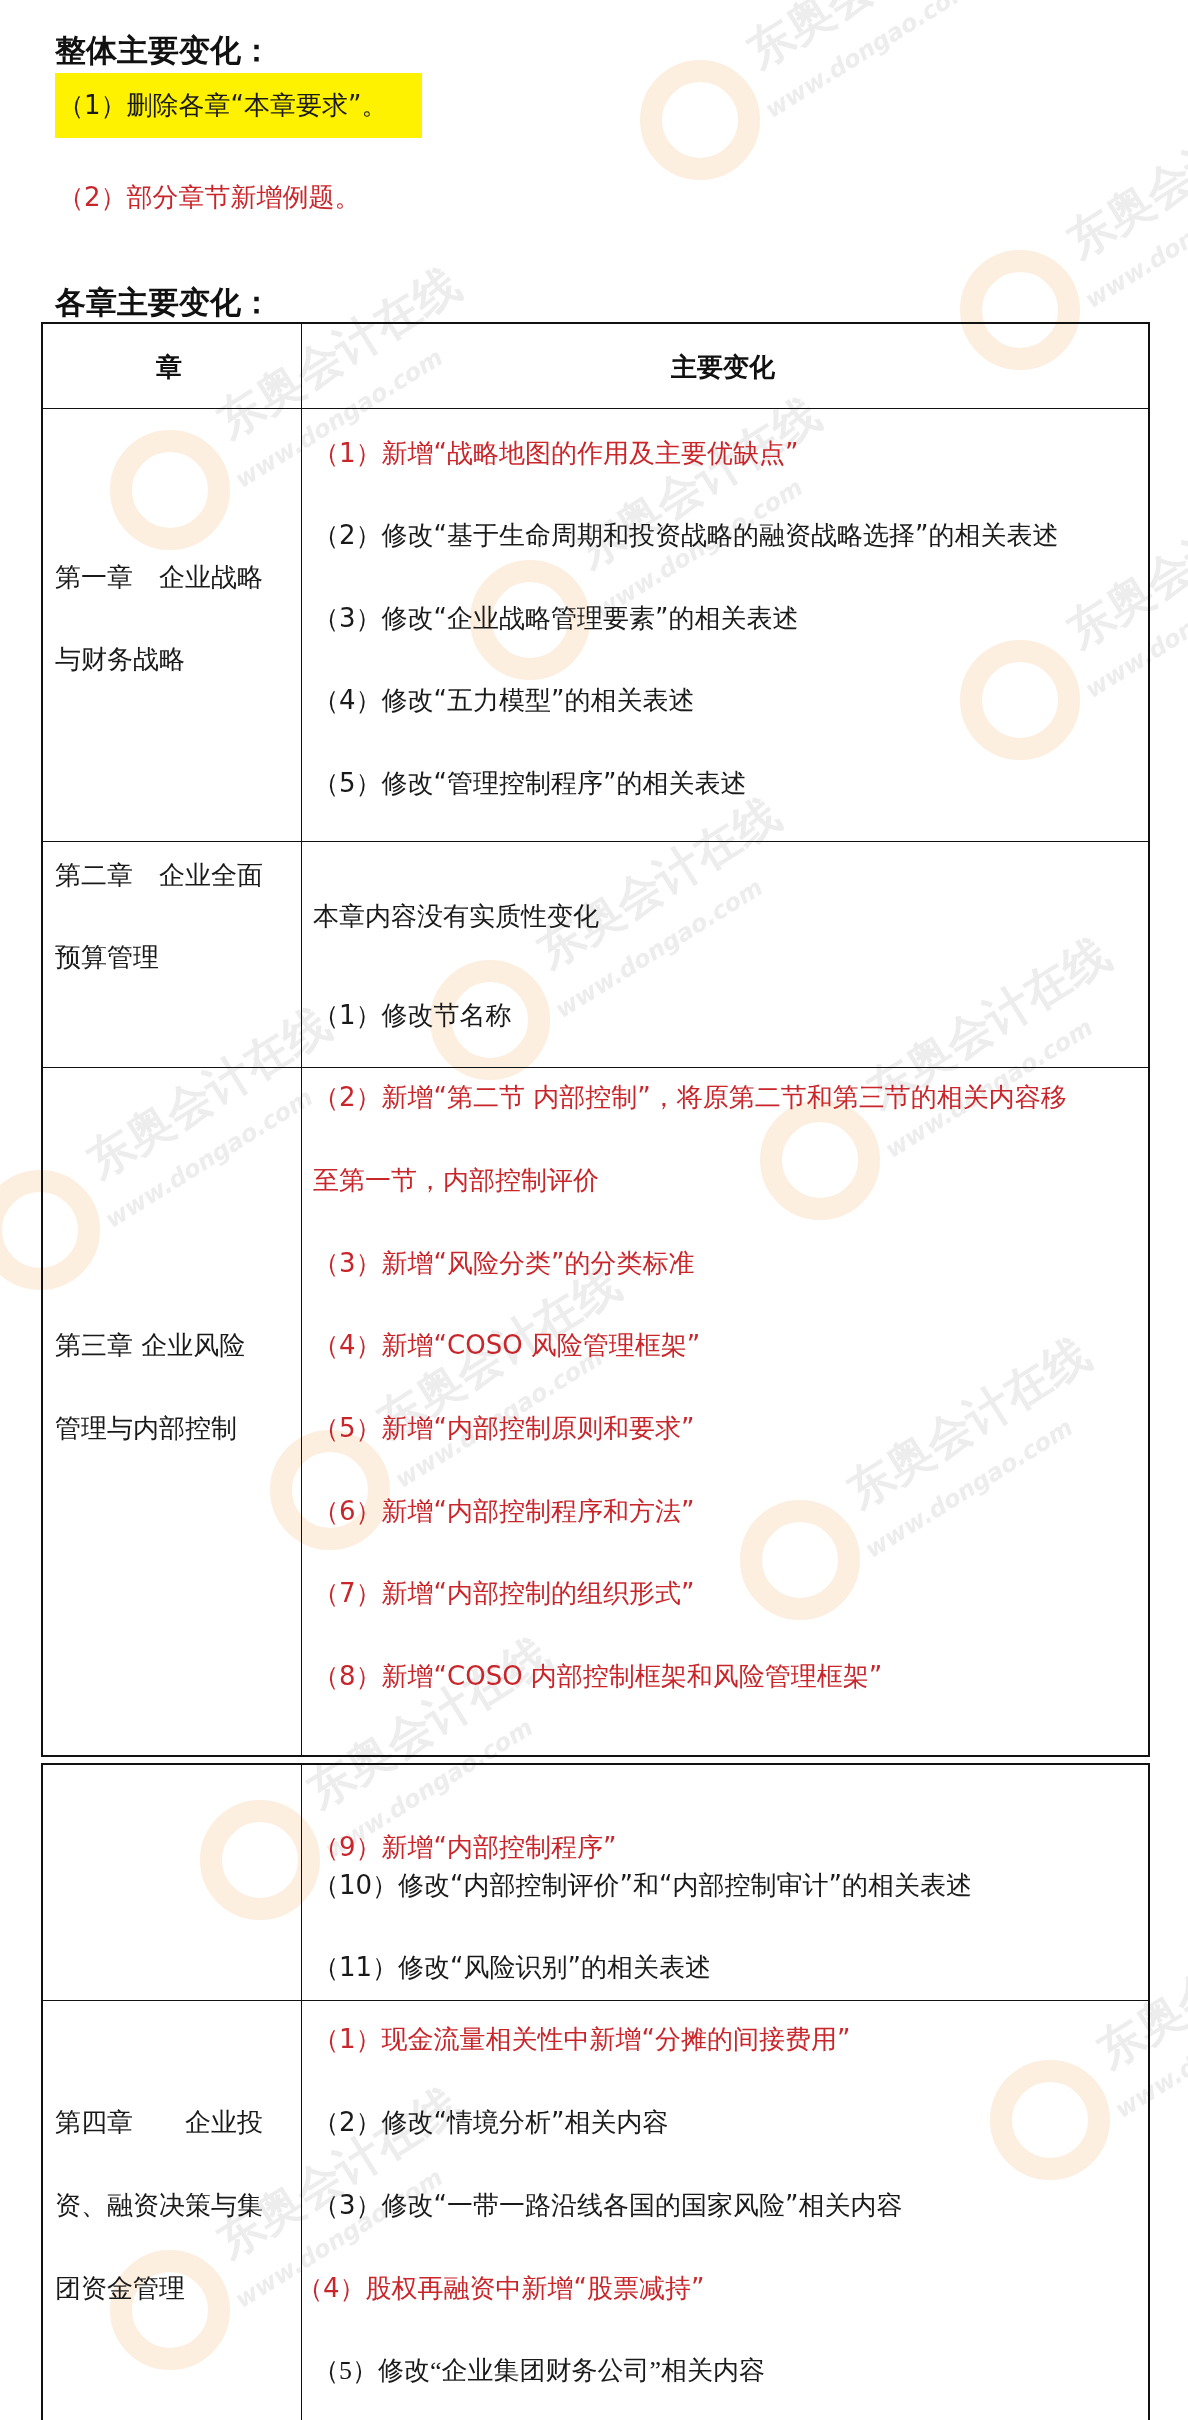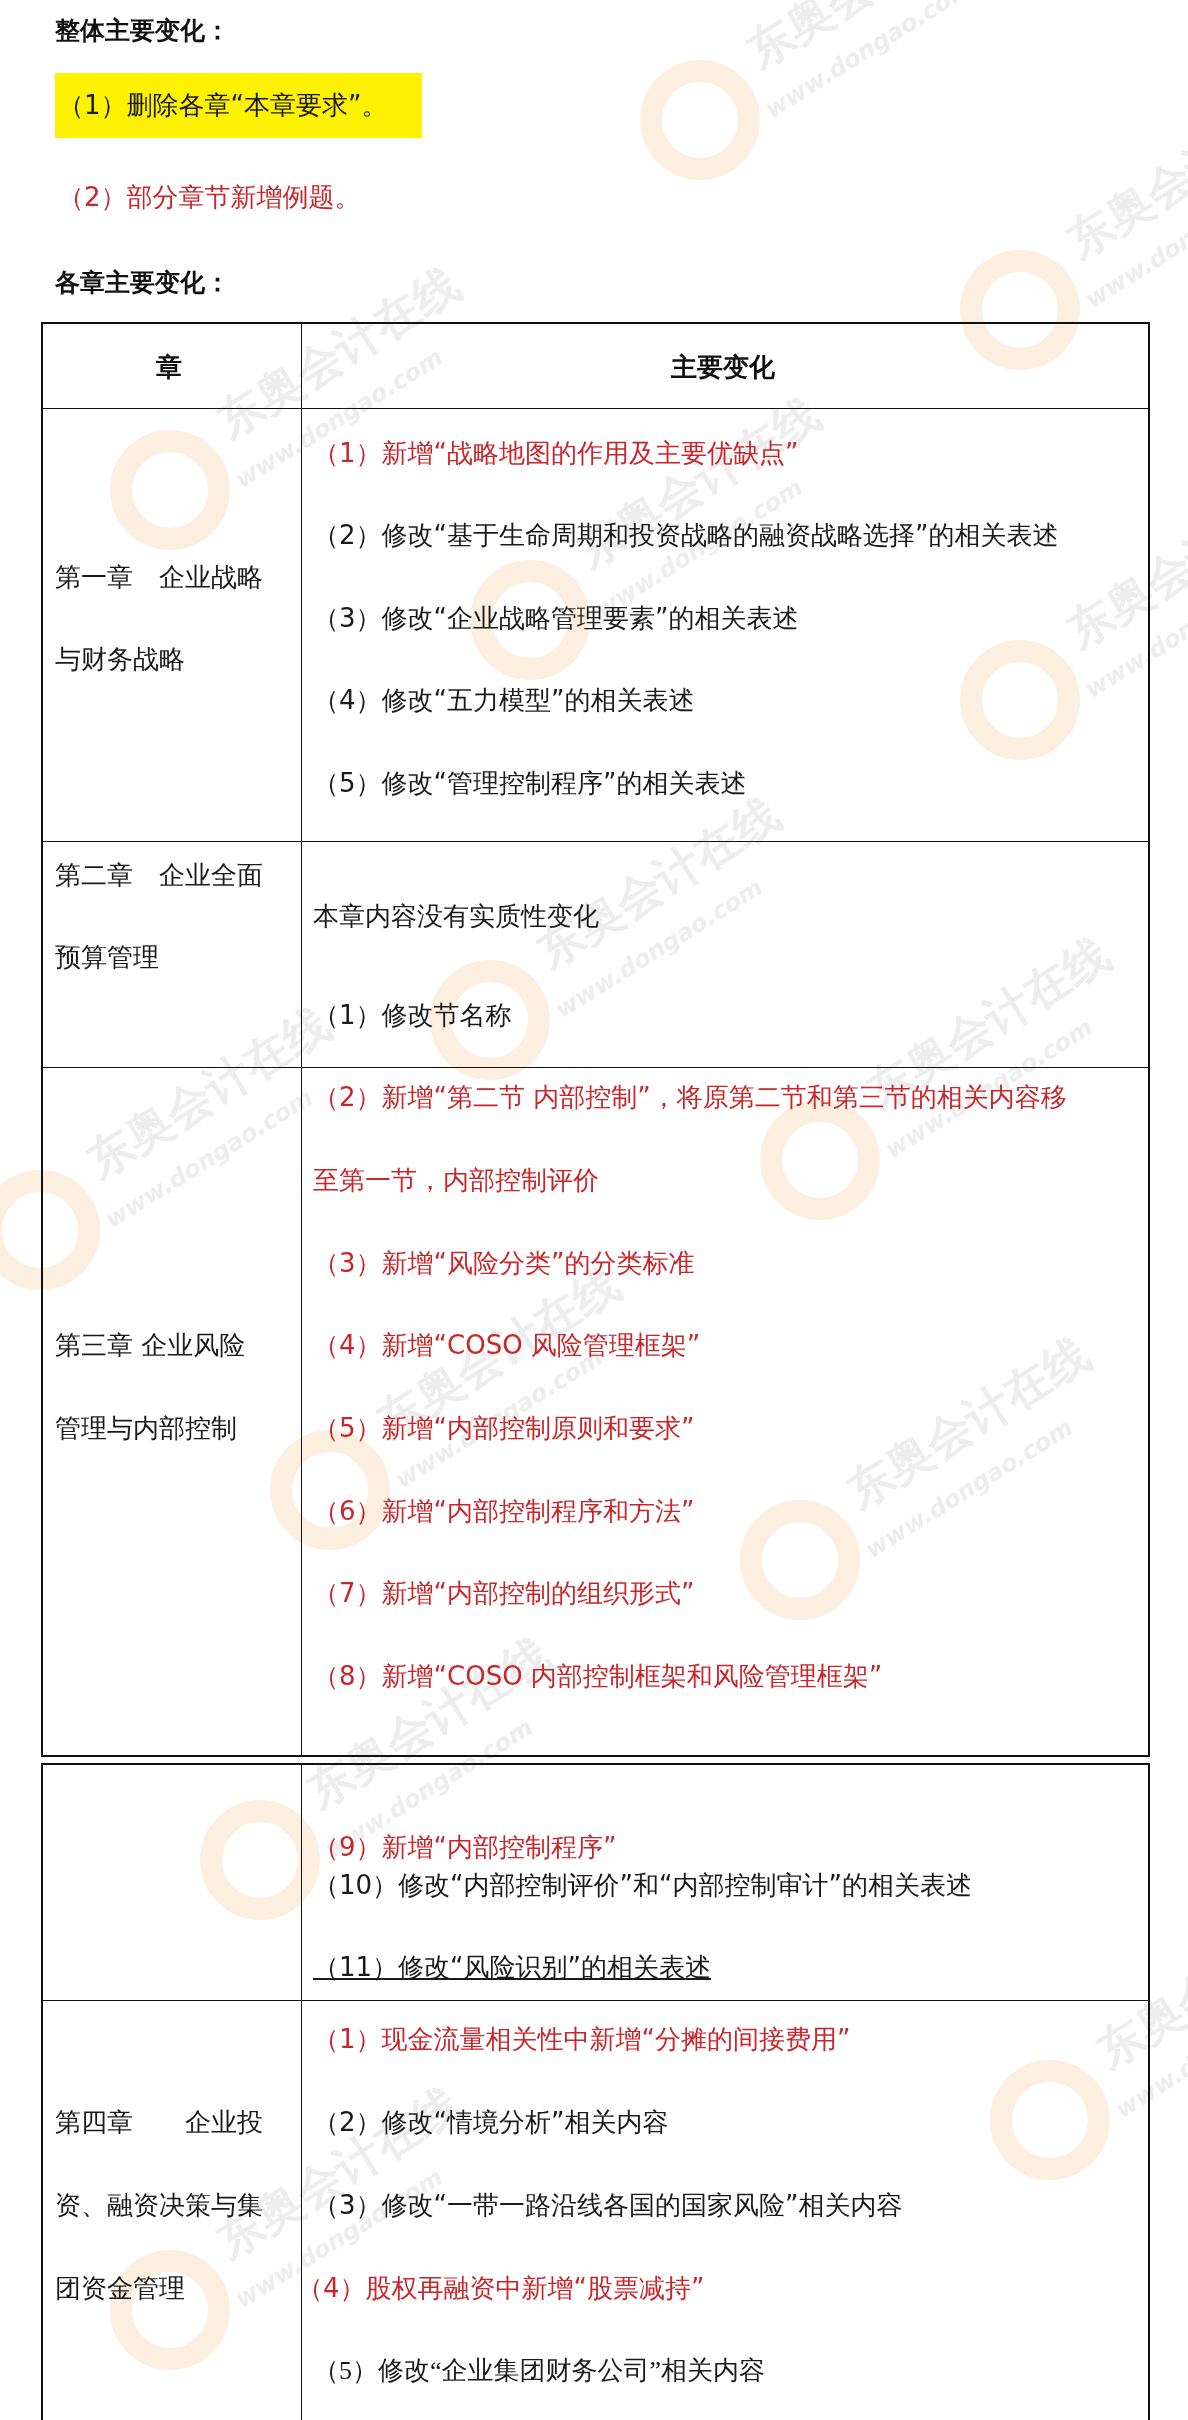--- a/index.html
+++ b/index.html
@@ -5,21 +5,21 @@
   html, body { margin:0; padding:0; background:#ffffff; }
   body { width:1188px; height:2420px; position:relative; overflow:hidden;
          font-family:"DejaVu Sans","Liberation Sans",sans-serif; color:#111; }
   .wm { position:absolute; pointer-events:none; opacity:0.18; }
   .wm .ring { position:absolute; width:120px; height:120px; border-radius:50%;
               border:22px solid #f2a24a; box-sizing:border-box; }
   .wm .txt { position:absolute; left:95px; top:-30px; transform:rotate(-32deg);
              transform-origin:left top; font-size:46px; font-weight:bold; color:#9a9a9a; white-space:nowrap; }
   .wm .url { position:absolute; left:120px; top:40px; transform:rotate(-32deg);
              transform-origin:left top; font-size:24px; font-weight:bold; color:#9a9a9a; font-style:italic; white-space:nowrap; }
-  .h { position:absolute; left:55px; font-size:25px; font-weight:bold; color:#111; }
+  .h { position:absolute; left:55px; font-size:31px; font-weight:bold; color:#111;margin-top:16px; }
   .line { position:absolute; font-size:26px; white-space:nowrap; }
   .hl { position:absolute; left:55px; top:73px; width:367px; height:65px; background:#fff200; }
   .red { color:#c8262b; }
   .blk { color:#1a1a1a; }
   .tbl { position:absolute; left:41px; width:1109px; border:2px solid #111; box-sizing:border-box; }
   .vline { position:absolute; left:258px; top:0; bottom:0; width:0; border-left:1.5px solid #111; }
   .hline { position:absolute; left:0; right:0; height:0; border-top:1.5px solid #111; }
   .cell-text { position:absolute; font-size:26px; white-space:nowrap; }
   .hdr { font-weight:bold; font-size:26px; }
 </style>
@@ -137,21 +137,21 @@
     <div class="cell-text red" style="left:270px;top:1335px;">（8）新增“COSO 内部控制框架和风险管理框架”</div>
   </div>
 </div>
 
 <div class="tbl" style="top:1763px;height:660px;">
   <div class="vline"></div>
 
   <div>
     <div class="cell-text red" style="left:270px;top:20px;margin-top:45px;">（9）新增“内部控制程序”</div>
     <div class="cell-text blk" style="left:270px;top:103px;">（10）修改“内部控制评价”和“内部控制审计”的相关表述</div>
-    <div class="cell-text blk" style="left:270px;top:185px;text-decoration:underline;">（11）修改“风险识别”的相关表述</div>
+    <div class="cell-text blk" style="left:270px;top:185px;">（11）修改“风险识别”的相关表述</div>
   </div>
   <div class="hline" style="top:235px;"></div>
 
   <div>
     <div class="cell-text blk" style="left:12px;top:340px;">第四章　　企业投</div>
     <div class="cell-text blk" style="left:12px;top:423px;">资、融资决策与集</div>
     <div class="cell-text blk" style="left:12px;top:506px;">团资金管理</div>
     <div class="cell-text red" style="left:270px;top:257px;">（1）现金流量相关性中新增“分摊的间接费用”</div>
     <div class="cell-text blk" style="left:270px;top:340px;">（2）修改“情境分析”相关内容</div>
     <div class="cell-text blk" style="left:270px;top:423px;">（3）修改“一带一路沿线各国的国家风险”相关内容</div>

